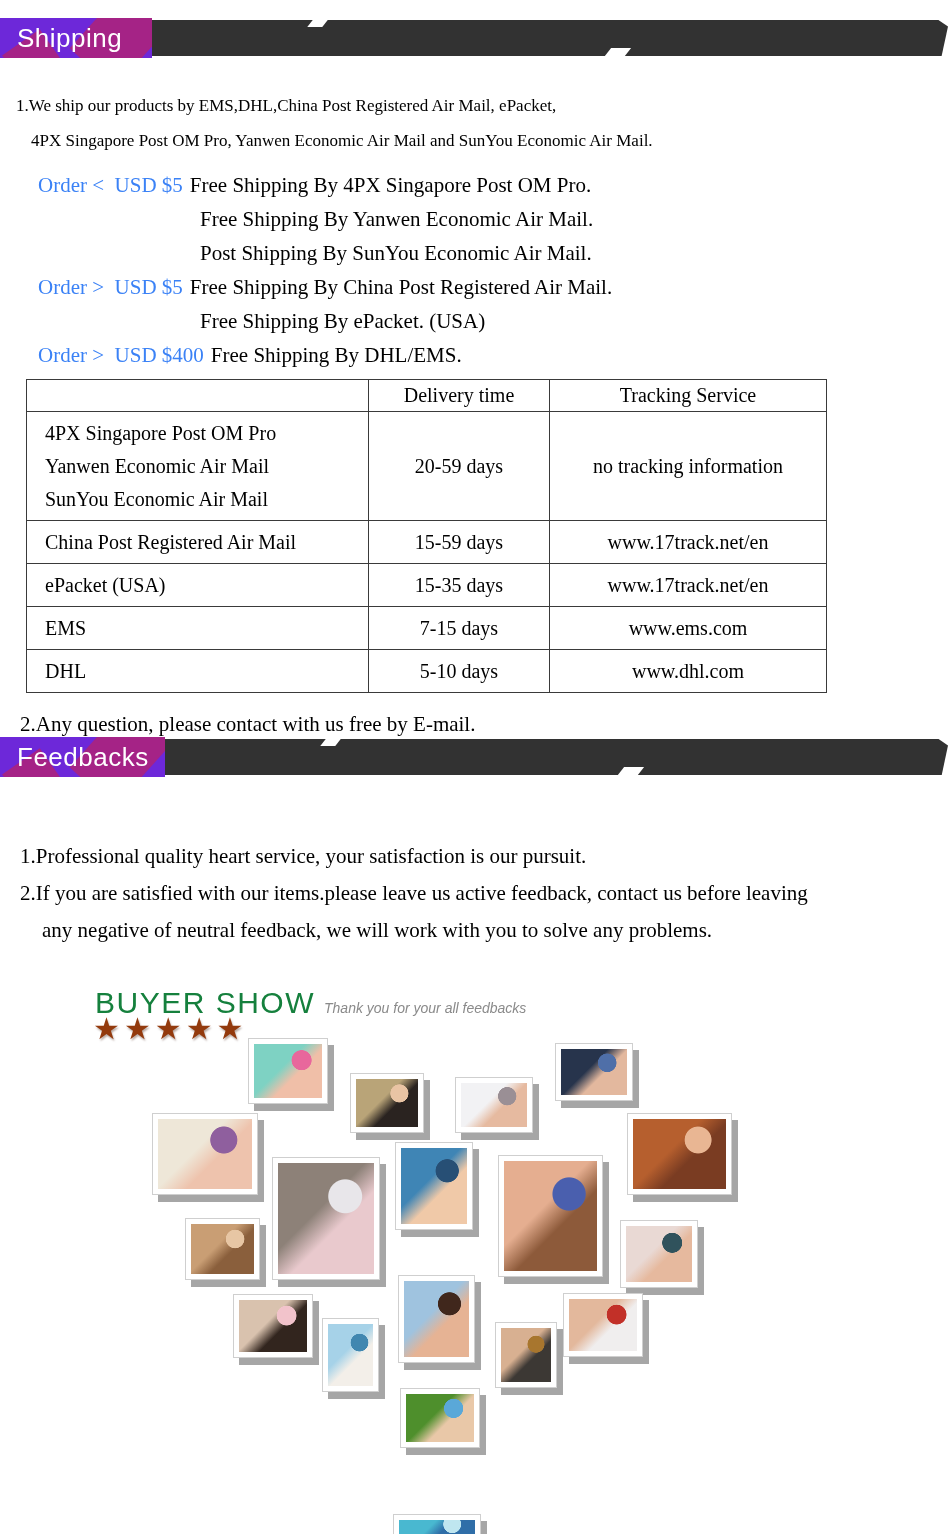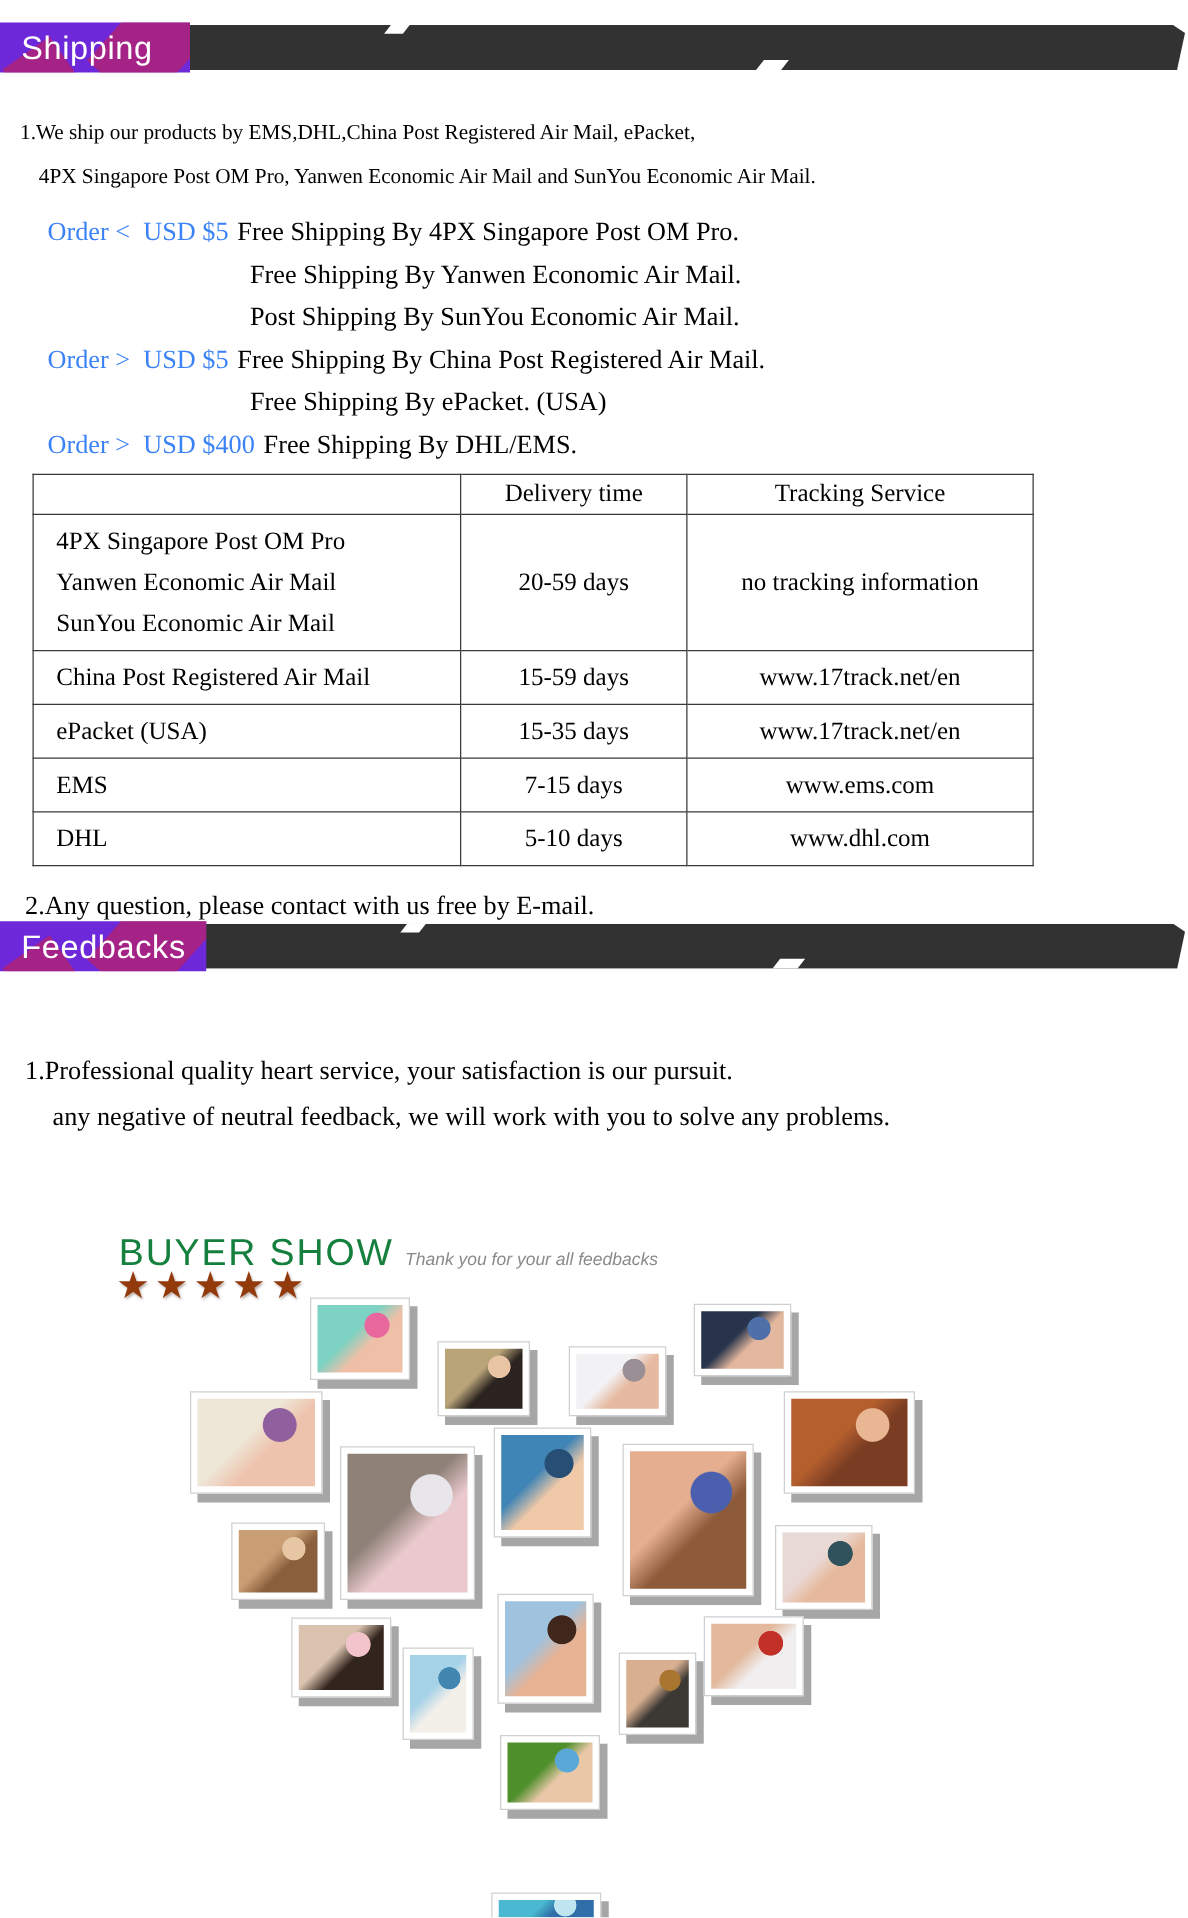--- a/index.html
+++ b/index.html
@@ -154,20 +154,21 @@
     </div>
     <div class="red">
       <div class="deco1"></div>
         <div class="deco2"></div>
       <span class="label">Feedbacks</span>
     </div>
   </div>
 
   <div class="fb-lines">
     <div>1.Professional quality heart service, your satisfaction is our pursuit.</div>
+    <div>2.If you are satisfied with our items.please leave us active feedback, contact us before leaving</div>
     <div class="l3">any negative of neutral feedback, we will work with you to solve any problems.</div>
   </div>
 
   <div class="buyer-show-head">
     <span class="bs-title">BUYER SHOW</span>
     <span class="bs-sub">Thank you for your all feedbacks</span>
   </div>
   <div class="stars" id="stars" style="color: rgb(147, 58, 13);">★★★★★</div>
 
   <div class="collage" id="collage">

